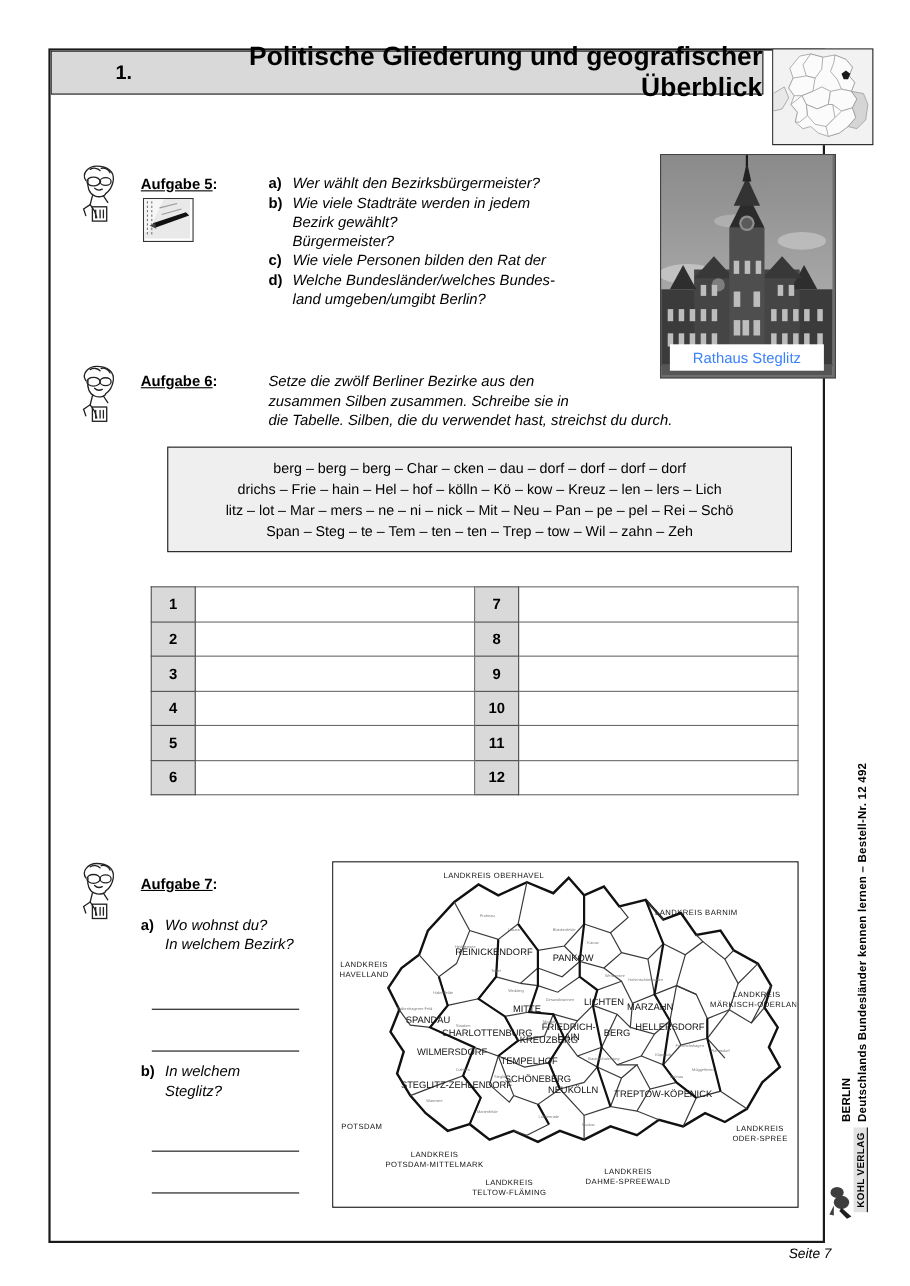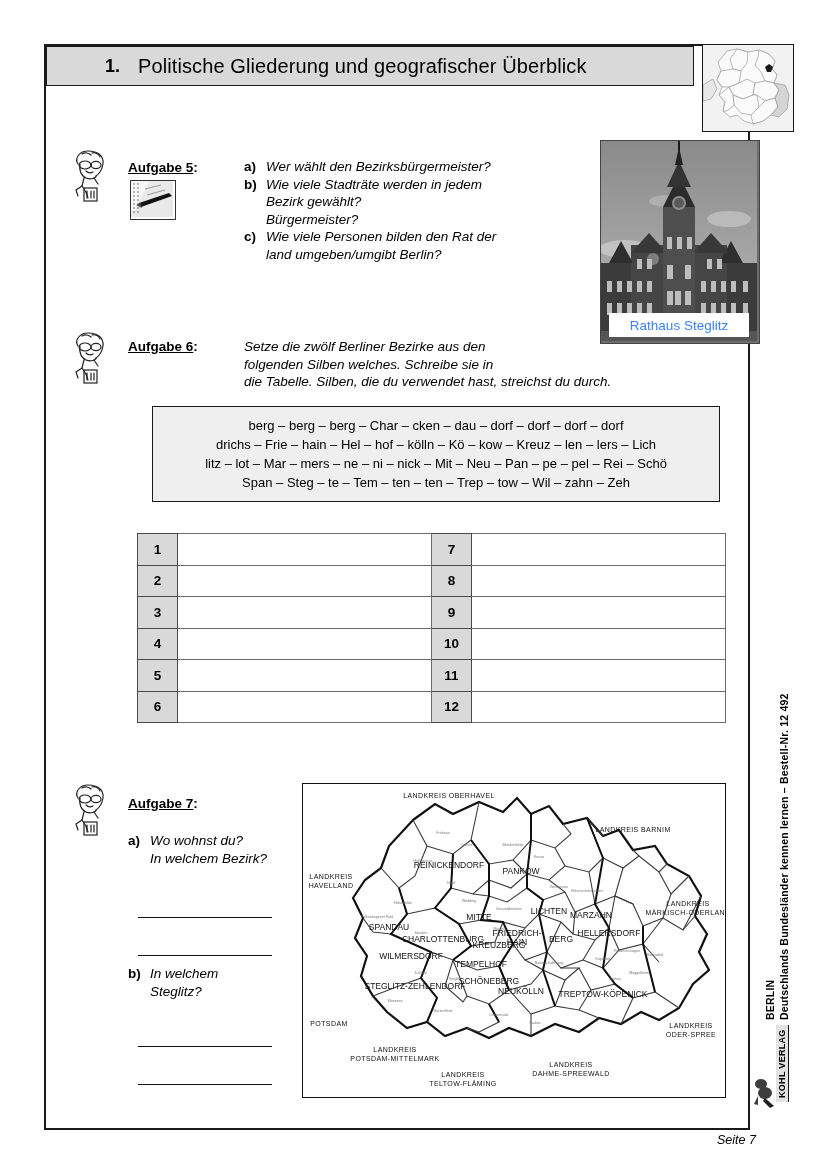--- a/index.html
+++ b/index.html
@@ -14,21 +14,21 @@
     border:2px solid #1a1a1a;box-sizing:border-box;background:#fff;
   }
 
   
   #header-bar{
     position:absolute;left:46px;top:46px;width:648px;height:40px;
     background:#d9d9d9;border:1.5px solid #1a1a1a;box-sizing:border-box;
     display:flex;align-items:center;
   }
   #header-num{font-size:18px;font-weight:bold;margin-left:58px;}
-  #header-title{font-size:20px;font-weight:normal;margin-left:18px;letter-spacing:.1px;text-align:right;}
+  #header-title{font-size:24px;font-weight:bold;margin-left:18px;letter-spacing:.1px;text-align:right;}
 
   
   #germany-box{
     position:absolute;left:702px;top:44px;width:92px;height:88px;
     border:1.5px solid #1a1a1a;background:#fff;box-sizing:border-box;overflow:hidden;
   }
 
   
   .mascot{position:absolute;width:44px;height:56px;}
 
@@ -186,20 +186,21 @@
     <path d="M16 14 L34 9" stroke="#9a9a9a" stroke-width="1"></path>
   </svg>
 </div>
 
 <div class="qitem" style="left:244px;top:158px;width:345px;">
   <div><span class="qletter">a)</span><span>Wer wählt den Bezirksbürgermeister?</span></div>
   <div><span class="qletter">b)</span><span>Wie viele Stadträte werden in jedem</span></div>
   <div><span class="qletter"></span><span>Bezirk gewählt?</span></div>
   <div><span class="qletter"></span><span>Bürgermeister?</span></div>
   <div><span class="qletter">c)</span><span>Wie viele Personen bilden den Rat der</span></div>
+  <div><span class="qletter">d)</span><span>Welche Bundesländer/welches Bundes-</span></div>
   <div><span class="qletter"></span><span>land umgeben/umgibt Berlin?</span></div>
 </div>
 
 <div id="rathaus">
   <svg width="156" height="200" viewBox="0 0 156 200" preserveAspectRatio="none">
     <defs>
       <linearGradient id="sky" x1="0" y1="0" x2="0" y2="1">
         <stop offset="0%" stop-color="#8a8a8a"></stop>
           <stop offset="100%" stop-color="#b9b9b9"></stop>
       </linearGradient>
@@ -284,21 +285,21 @@
     </g>
   </svg>
 </div>
 
 <div class="task-label" style="left:128px;top:339px;">
   <u>Aufgabe 6</u><span>:</span>
 </div>
 
 <div class="qitem" style="left:244px;top:338px;width:400px;">
   <div>Setze die zwölf Berliner Bezirke aus den</div>
-  <div>folgenden Silben welches. Schreibe sie in</div>
+  <div>zusammen Silben zusammen. Schreibe sie in</div>
   <div>die Tabelle. Silben, die du verwendet hast, streichst du durch.</div>
 </div>
 
 <div id="syllable-box">
   <div class="srow">berg – berg – berg – Char – cken – dau – dorf – dorf – dorf – dorf</div>
   <div class="srow">drichs – Frie – hain – Hel – hof – kölln – Kö – kow – Kreuz – len – lers – Lich</div>
   <div class="srow">litz – lot – Mar – mers – ne – ni – nick – Mit – Neu – Pan – pe – pel – Rei – Schö</div>
   <div class="srow">Span – Steg – te – Tem – ten – ten – Trep – tow – Wil – zahn – Zeh</div>
 </div>
 

